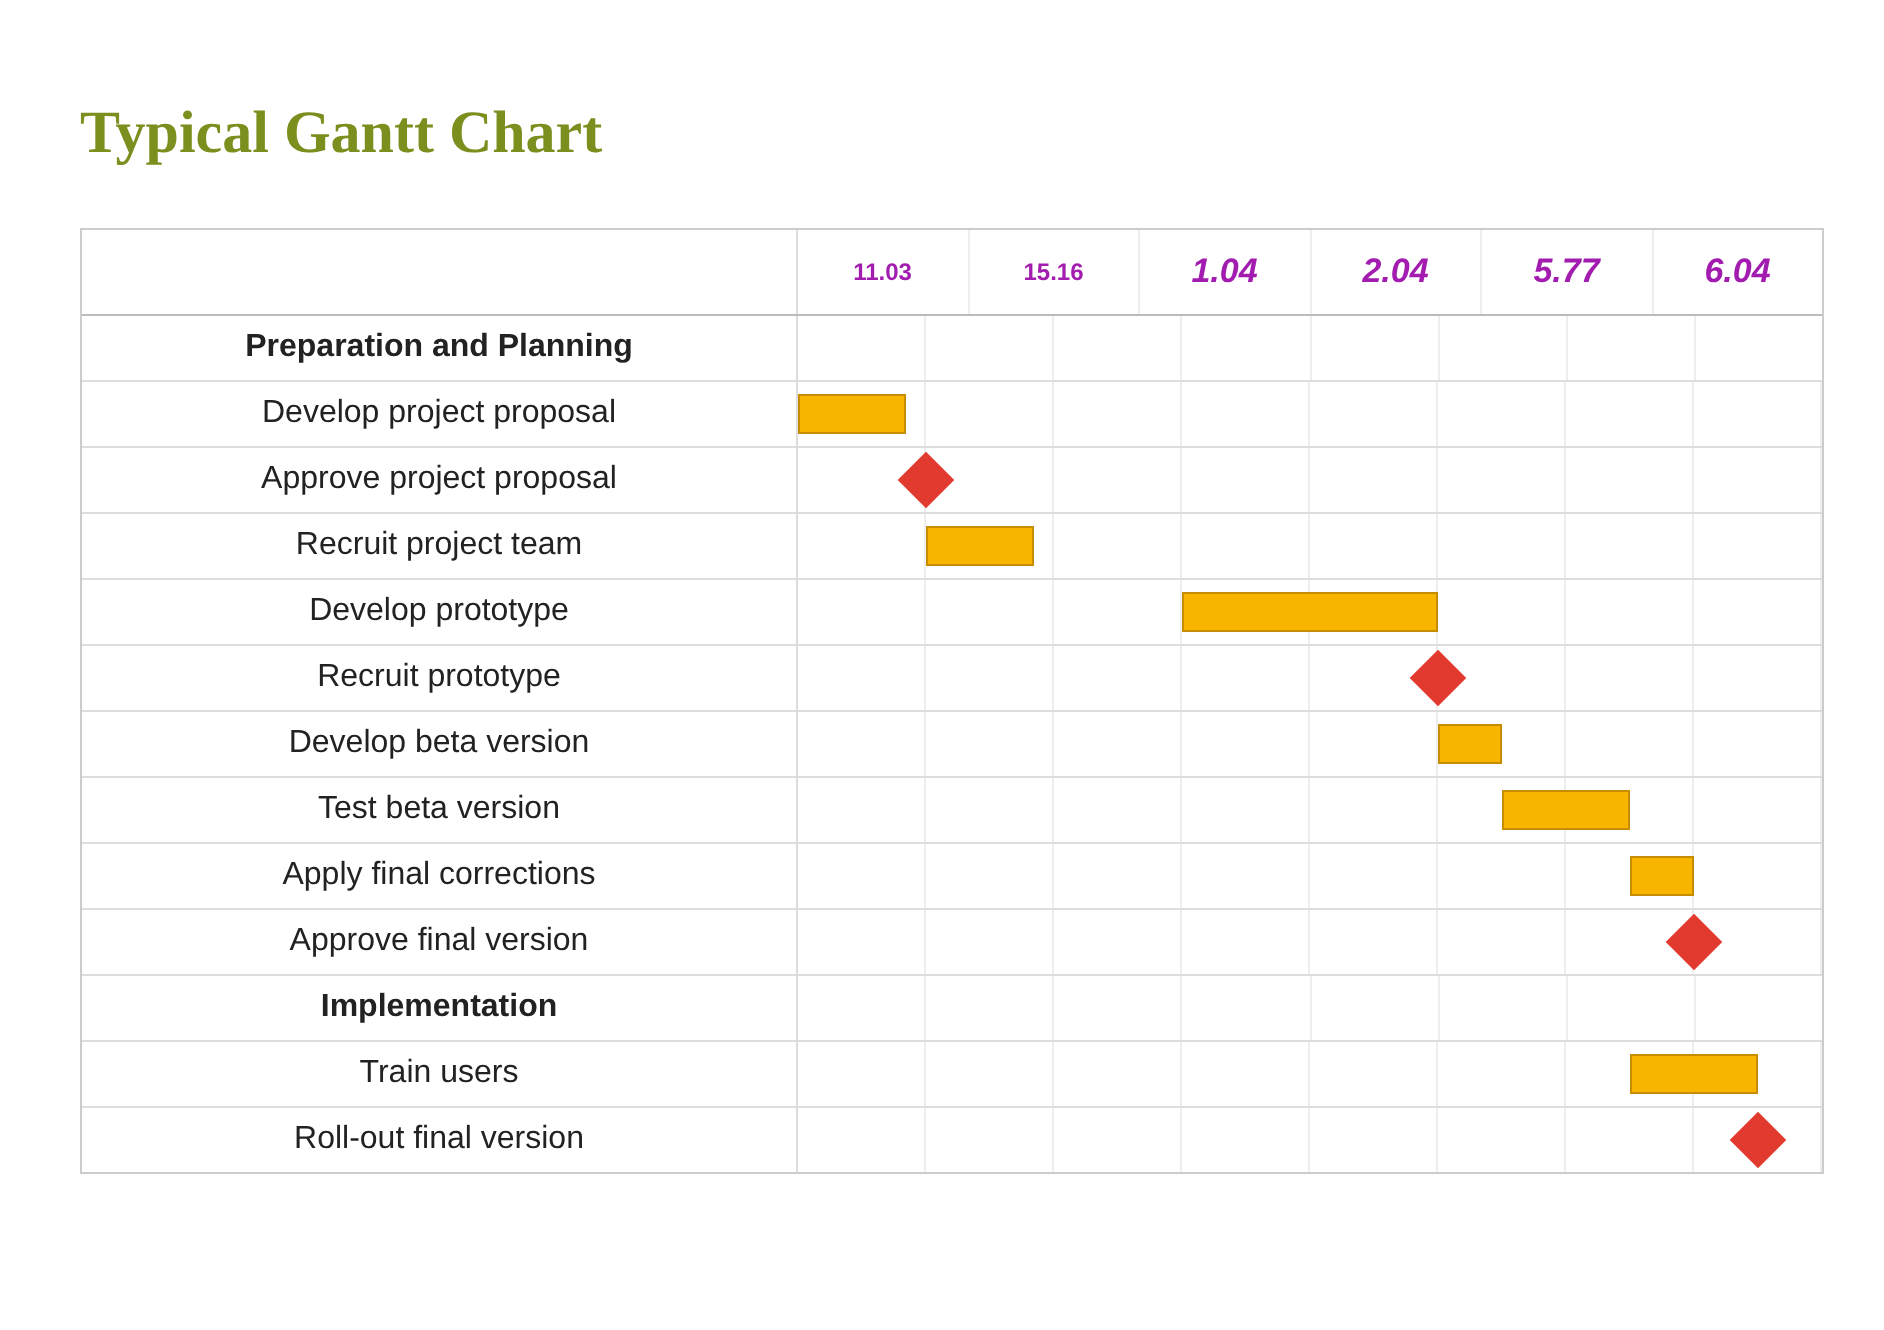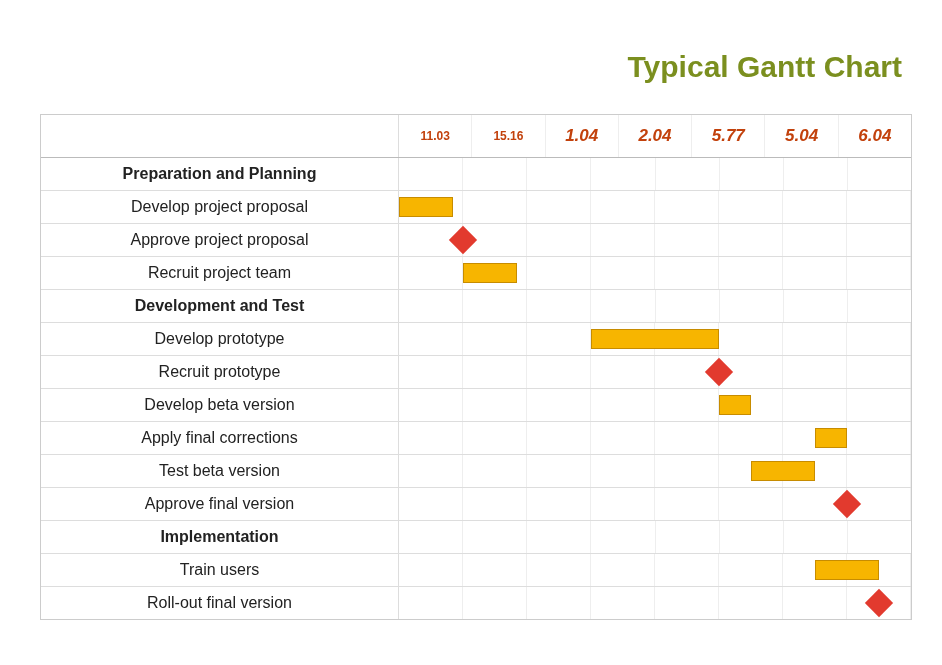--- a/index.html
+++ b/index.html
@@ -10,22 +10,22 @@
     color: #222;
   }
   .page {
     width: 942px;
     height: 665px;
     position: relative;
     box-sizing: border-box;
     padding: 20px 40px 40px 40px;
   }
   h1.title {
-    text-align: right;
-    font-family: Liberation Sans, sans-serif;
+    text-align: left;
+    font-family: Liberation Serif, serif;
     font-weight: 700;
     font-size: 30px;
     color: #7b8f1f; 
     margin: 30px 0 30px 0;
   }
 
   .gantt {
     width: 870px;
     margin: 0 auto;
     border: 1px solid #ccc;
@@ -70,21 +70,21 @@
     justify-content: center;
     position: relative;
   }
   .timecell:last-child { border-right: none; }
 
   
   .row.header { height: 42px; border-bottom: 1px solid #bbb; }
   .row.header .label-cell { background: #fff; }
   .row.header .timecell {
     font-weight: 700;
-    color: #c2410c;
+    color: #a21caf;
   }
   .row.header .timecell.minor { font-size: 12px; }
   .row.header .timecell.major { font-size: 17px; font-style: italic; }
 
   
   .bar {
     position: absolute;
     height: 20px;
     top: 6px;
     background: #f7b500;        
@@ -112,21 +112,20 @@
 
   <div class="gantt" id="gantt">
       <div class="row header">
         <div class="label-cell"></div>
         <div class="timeline">
           <div class="timecell minor">11.03</div>
           <div class="timecell minor">15.16</div>
           <div class="timecell major">1.04</div>
           <div class="timecell major">2.04</div>
           <div class="timecell major">5.77</div>
-          <div class="timecell major">5.04</div>
           <div class="timecell major">6.04</div>
         </div>
       </div>
       <div class="row">
         <div class="label-cell group">Preparation and Planning</div>
         <div class="timeline">
           <div class="timecell"></div>
           <div class="timecell"></div>
           <div class="timecell"></div>
           <div class="timecell"></div>
@@ -172,33 +171,20 @@
           <div class="timecell"></div>
           <div class="timecell"></div>
           <div class="timecell"></div>
           <div class="timecell"></div>
           <div class="timecell"></div>
           <div class="timecell"></div>
           <div class="bar" style="left: 12.5%; width: 10.625%;"></div>
         </div>
       </div>
       <div class="row">
-        <div class="label-cell group">Development and Test</div>
-        <div class="timeline">
-          <div class="timecell"></div>
-          <div class="timecell"></div>
-          <div class="timecell"></div>
-          <div class="timecell"></div>
-          <div class="timecell"></div>
-          <div class="timecell"></div>
-          <div class="timecell"></div>
-          <div class="timecell"></div>
-        </div>
-      </div>
-      <div class="row">
         <div class="label-cell task">Develop prototype</div>
         <div class="timeline">
           <div class="timecell"></div>
           <div class="timecell"></div>
           <div class="timecell"></div>
           <div class="timecell"></div>
           <div class="timecell"></div>
           <div class="timecell"></div>
           <div class="timecell"></div>
           <div class="timecell"></div>
@@ -227,48 +213,48 @@
           <div class="timecell"></div>
           <div class="timecell"></div>
           <div class="timecell"></div>
           <div class="timecell"></div>
           <div class="timecell"></div>
           <div class="timecell"></div>
           <div class="bar" style="left: 62.5%; width: 6.25%;"></div>
         </div>
       </div>
       <div class="row">
+        <div class="label-cell task">Test beta version</div>
+        <div class="timeline">
+          <div class="timecell"></div>
+          <div class="timecell"></div>
+          <div class="timecell"></div>
+          <div class="timecell"></div>
+          <div class="timecell"></div>
+          <div class="timecell"></div>
+          <div class="timecell"></div>
+          <div class="timecell"></div>
+          <div class="bar" style="left: 68.75%; width: 12.5%;"></div>
+        </div>
+      </div>
+      <div class="row">
         <div class="label-cell task">Apply final corrections</div>
         <div class="timeline">
           <div class="timecell"></div>
           <div class="timecell"></div>
           <div class="timecell"></div>
           <div class="timecell"></div>
           <div class="timecell"></div>
           <div class="timecell"></div>
           <div class="timecell"></div>
           <div class="timecell"></div>
           <div class="bar" style="left: 81.25%; width: 6.25%;"></div>
         </div>
       </div>
       <div class="row">
-        <div class="label-cell task">Test beta version</div>
-        <div class="timeline">
-          <div class="timecell"></div>
-          <div class="timecell"></div>
-          <div class="timecell"></div>
-          <div class="timecell"></div>
-          <div class="timecell"></div>
-          <div class="timecell"></div>
-          <div class="timecell"></div>
-          <div class="timecell"></div>
-          <div class="bar" style="left: 68.75%; width: 12.5%;"></div>
-        </div>
-      </div>
-      <div class="row">
         <div class="label-cell task">Approve final version</div>
         <div class="timeline">
           <div class="timecell"></div>
           <div class="timecell"></div>
           <div class="timecell"></div>
           <div class="timecell"></div>
           <div class="timecell"></div>
           <div class="timecell"></div>
           <div class="timecell"></div>
           <div class="timecell"></div>

